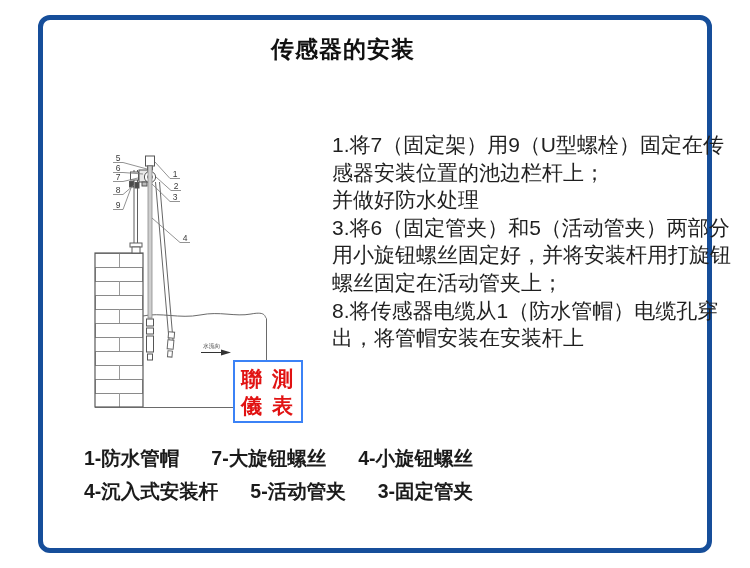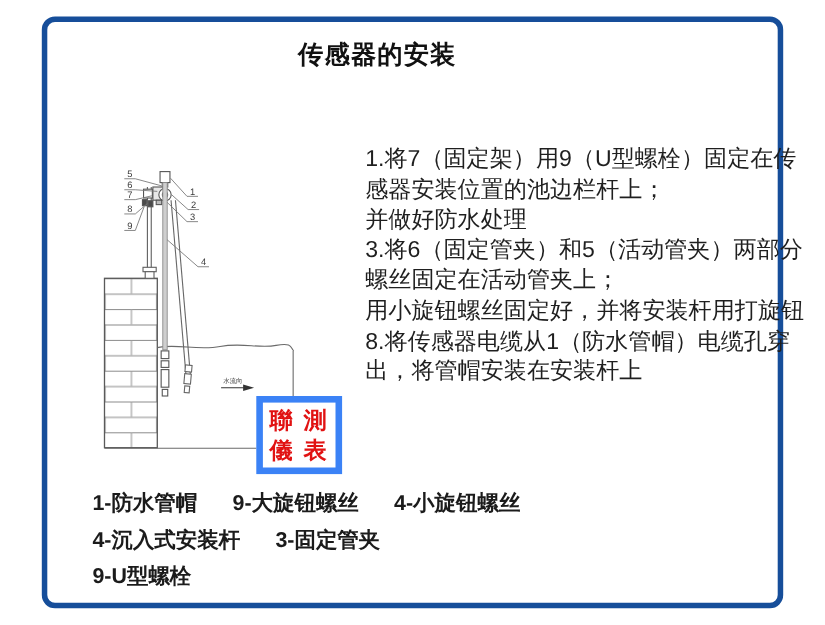--- a/index.html
+++ b/index.html
@@ -12,21 +12,21 @@
     border:5px solid var(--frame-blue,#164e9a);border-radius:12px;box-sizing:border-box;
   }
   .title{
     position:absolute;top:34px;left:0;width:100%;margin:0;text-align:center;
     font-size:23px;font-weight:bold;color:#111;letter-spacing:1px;
     transform:translateX(-32px);
   }
   .diagram{position:absolute;left:85px;top:130px;width:260px;height:310px;}
   .logo{
     position:absolute;left:233px;top:360px;width:66px;height:59px;
-    border:6px solid #3b82f6;background:#fff;
+    border:2px solid #3b82f6;background:#fff;
     display:flex;flex-direction:column;justify-content:center;align-items:center;
     color:var(--logo-red,#e11212);font-weight:bold;font-size:21px;line-height:27px;
     letter-spacing:2px;white-space:nowrap;
   }
   .instructions{
     position:absolute;left:332px;top:131px;width:380px;
     font-size:21px;line-height:27.6px;color:#1f1f1f;
   }
   .instructions .line{white-space:nowrap;}
   .legend{position:absolute;left:84px;top:442px;font-size:19.5px;font-weight:600;color:#1b1b1b;}
@@ -150,33 +150,33 @@
   <div class="logo">
     <div>聯 測</div>
     <div>儀 表</div>
   </div>
 
   <div class="instructions">
       <div class="line">1.将7（固定架）用9（U型螺栓）固定在传</div>
       <div class="line">感器安装位置的池边栏杆上；</div>
       <div class="line">并做好防水处理</div>
       <div class="line">3.将6（固定管夹）和5（活动管夹）两部分</div>
+      <div class="line">用小旋钮螺丝固定好，并将安装杆用打旋钮</div>
       <div class="line">螺丝固定在活动管夹上；</div>
-      <div class="line">用小旋钮螺丝固定好，并将安装杆用打旋钮</div>
       <div class="line">8.将传感器电缆从1（防水管帽）电缆孔穿</div>
       <div class="line">出，将管帽安装在安装杆上</div>
     </div>
 
   <div class="legend">
     <div class="legend-row">
         <span class="legend-item">1-防水管帽</span>
-        <span class="legend-item">9-大旋钮螺丝</span>
+        <span class="legend-item">7-大旋钮螺丝</span>
         <span class="legend-item">4-小旋钮螺丝</span>
       </div>
     <div class="legend-row">
         <span class="legend-item">4-沉入式安装杆</span>
+        <span class="legend-item">5-活动管夹</span>
         <span class="legend-item">3-固定管夹</span>
       </div>
     <div class="legend-row">
-        <span class="legend-item">9-U型螺栓</span>
       </div>
   </div>
 </div>
 
 </body></html>

